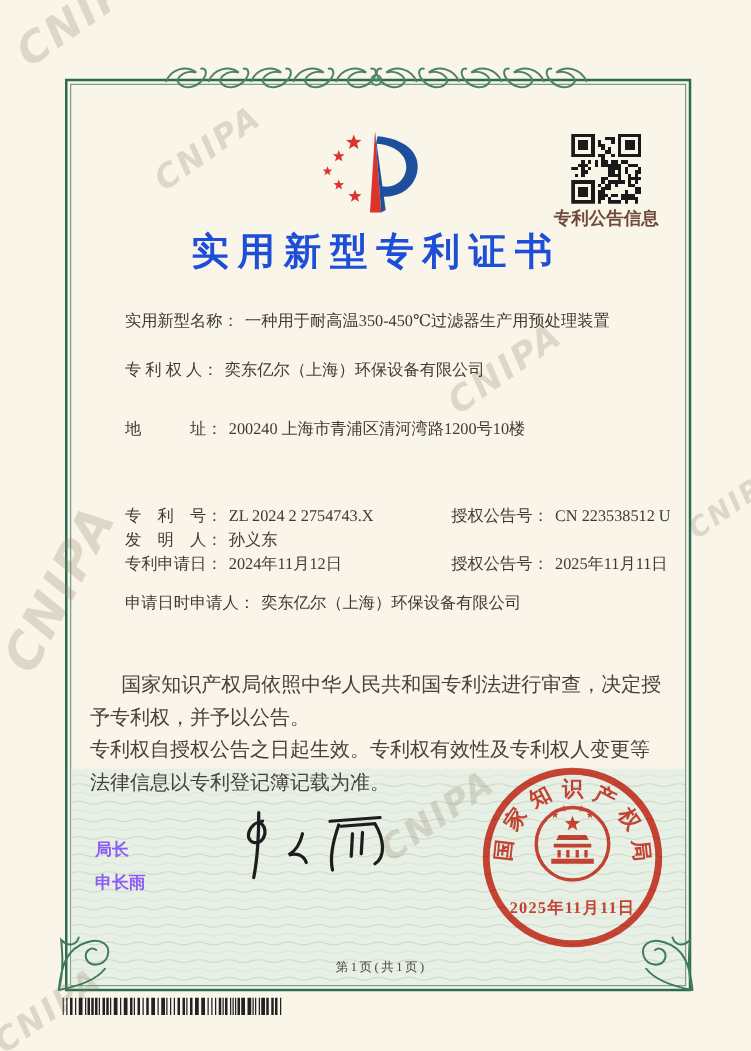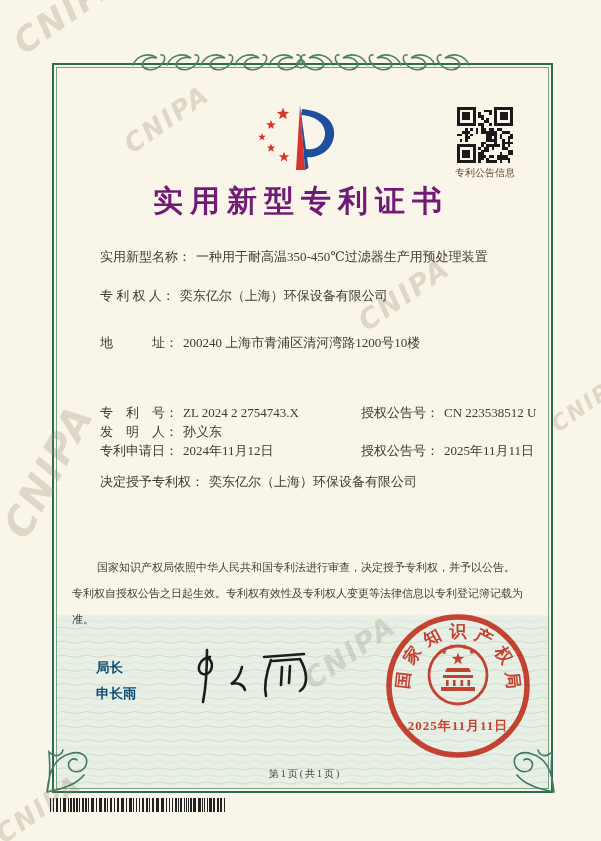--- a/index.html
+++ b/index.html
@@ -15,30 +15,30 @@
   .flourish{position:absolute;z-index:3;}
   
   .wm{position:absolute;font-family:"DejaVu Sans","Liberation Sans",sans-serif;font-weight:bold;
       font-style:italic;color:rgba(146,132,106,.26);letter-spacing:2px;z-index:2;
       pointer-events:none;white-space:nowrap;}
   
   .cert-no{position:absolute;left:78px;top:102px;font-size:13px;letter-spacing:1px;z-index:3;color:#3b3630;}
   .logo{position:absolute;left:252px;top:104px;width:95px;height:68px;z-index:3;}
   .qr{position:absolute;left:457px;top:107px;width:56px;height:56px;z-index:3;}
   .qr-caption{position:absolute;left:443px;top:166px;width:84px;text-align:center;
-              font-size:10px;color:#6e4a38;z-index:3;}
+              font-size:14px;color:#6e4a38;z-index:3;font-weight:bold;}
   .title{position:absolute;left:0;right:0;top:181px;text-align:center;font-size:30px;font-weight:bold;
-         letter-spacing:7px;padding-left:1px;color:#701a75;z-index:3;}
+         letter-spacing:7px;padding-left:1px;color:#1d4ed8;z-index:3;}
   .row{position:absolute;left:84px;font-size:13px;z-index:3;white-space:nowrap;color:#3f3a33;margin-left:16px;}
   .row .val{margin-left:5px;}
-  .legal{position:absolute;left:72px;top:554px;width:462px;font-size:11px;line-height:26px;
+  .legal{position:absolute;left:72px;top:536px;width:462px;font-size:16px;line-height:26px;
          color:#47413a;z-index:3;}
   .legal .indent{text-indent:25px;}
-  .director{position:absolute;left:96px;z-index:3;font-family:"Liberation Sans","DejaVu Sans",sans-serif;
-            font-weight:bold;font-size:13.5px;color:#0c4a6e;}
+  .director{position:absolute;left:76px;z-index:3;font-family:"Liberation Sans","DejaVu Sans",sans-serif;
+            font-weight:bold;font-size:13.5px;color:#8b5cf6;margin-top:12px;}
   .signature{position:absolute;left:180px;top:645px;width:137px;height:60px;z-index:4;}
   .seal{position:absolute;left:385px;top:613px;width:146px;height:146px;z-index:5;
         opacity:.93;mix-blend-mode:multiply;}
   .seal svg{width:100%;height:100%;}
   .seal-arc-ch{font-size:17px;font-weight:bold;fill:#d5392a;font-family:"Liberation Serif",serif;}
   .seal-date{font-size:13px;font-weight:bold;fill:#d5392a;letter-spacing:1px;
              font-family:"Liberation Serif",serif;}
   .footer{position:absolute;left:0;right:0;top:767px;text-align:center;font-size:10px;
           letter-spacing:2px;padding-left:9px;color:#4a453e;z-index:3;}
   .barcode{position:absolute;left:50px;top:798px;width:178px;height:14px;z-index:3;}
@@ -273,21 +273,21 @@
   <div class="row" style="top:423px">
     <span class="lbl">发　明　人：</span><span class="val">孙义东</span>
   </div>
   <div class="row" style="top:442px">
     <span class="lbl">专利申请日：</span><span class="val">2024年11月12日</span>
   </div>
   <div class="row" style="top:442px;left:345px">
     <span class="lbl">授权公告号：</span><span class="val">2025年11月11日</span>
   </div>
   <div class="row" style="top:473px">
-    <span class="lbl">决定授予专利权：</span><span class="val">奕东亿尔（上海）环保设备有限公司</span>
+    <span class="lbl">申请日时申请人：</span><span class="val">奕东亿尔（上海）环保设备有限公司</span>
   </div>
 
   <div class="legal">
     <div class="indent">国家知识产权局依照中华人民共和国专利法进行审查，决定授予专利权，并予以公告。</div>
     <div>专利权自授权公告之日起生效。专利权有效性及专利权人变更等法律信息以专利登记簿记载为准。</div>
   </div>
 
   <div class="director" style="top:659px">局长</div>
   <div class="director" style="top:685px">申长雨</div>
 

